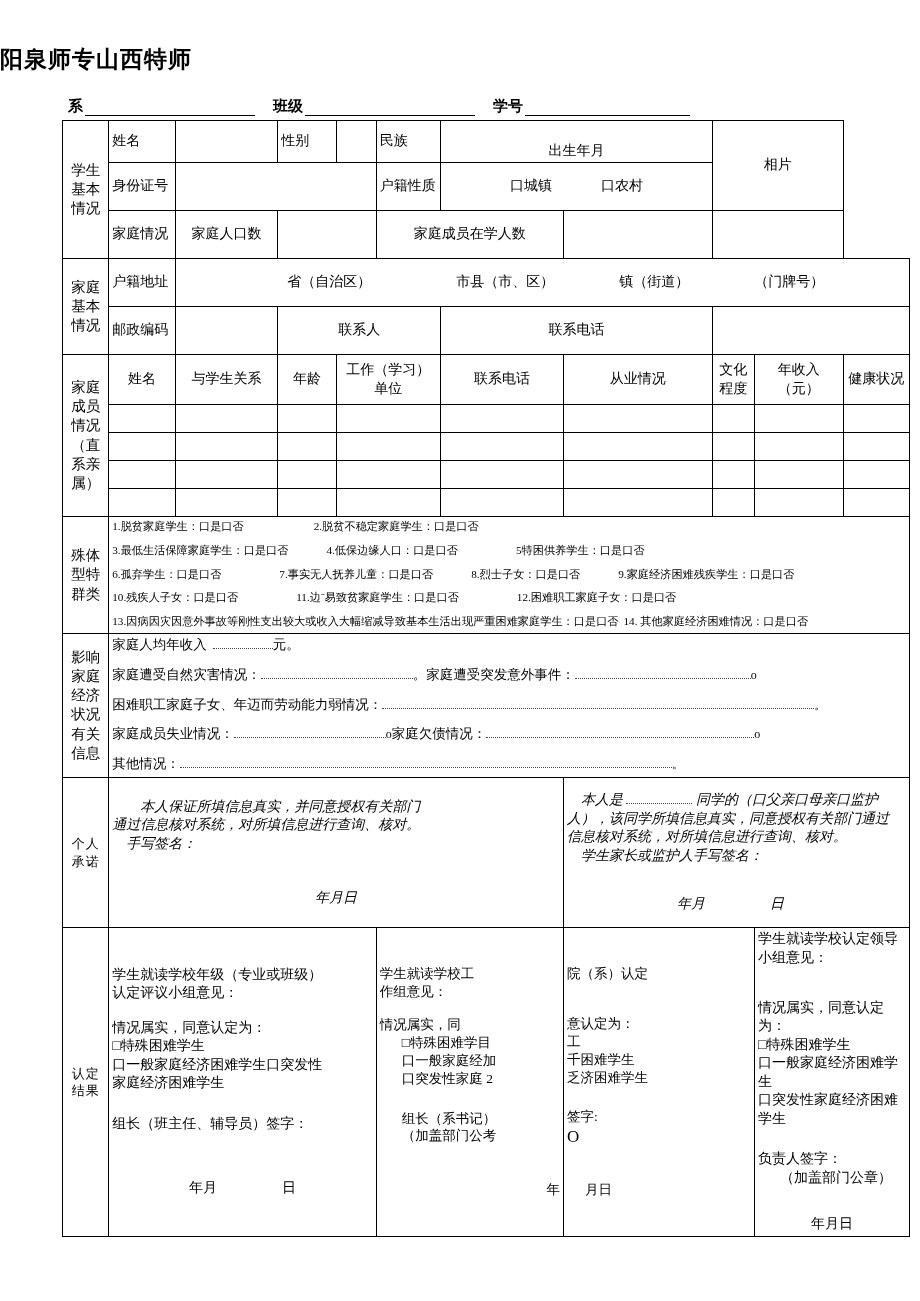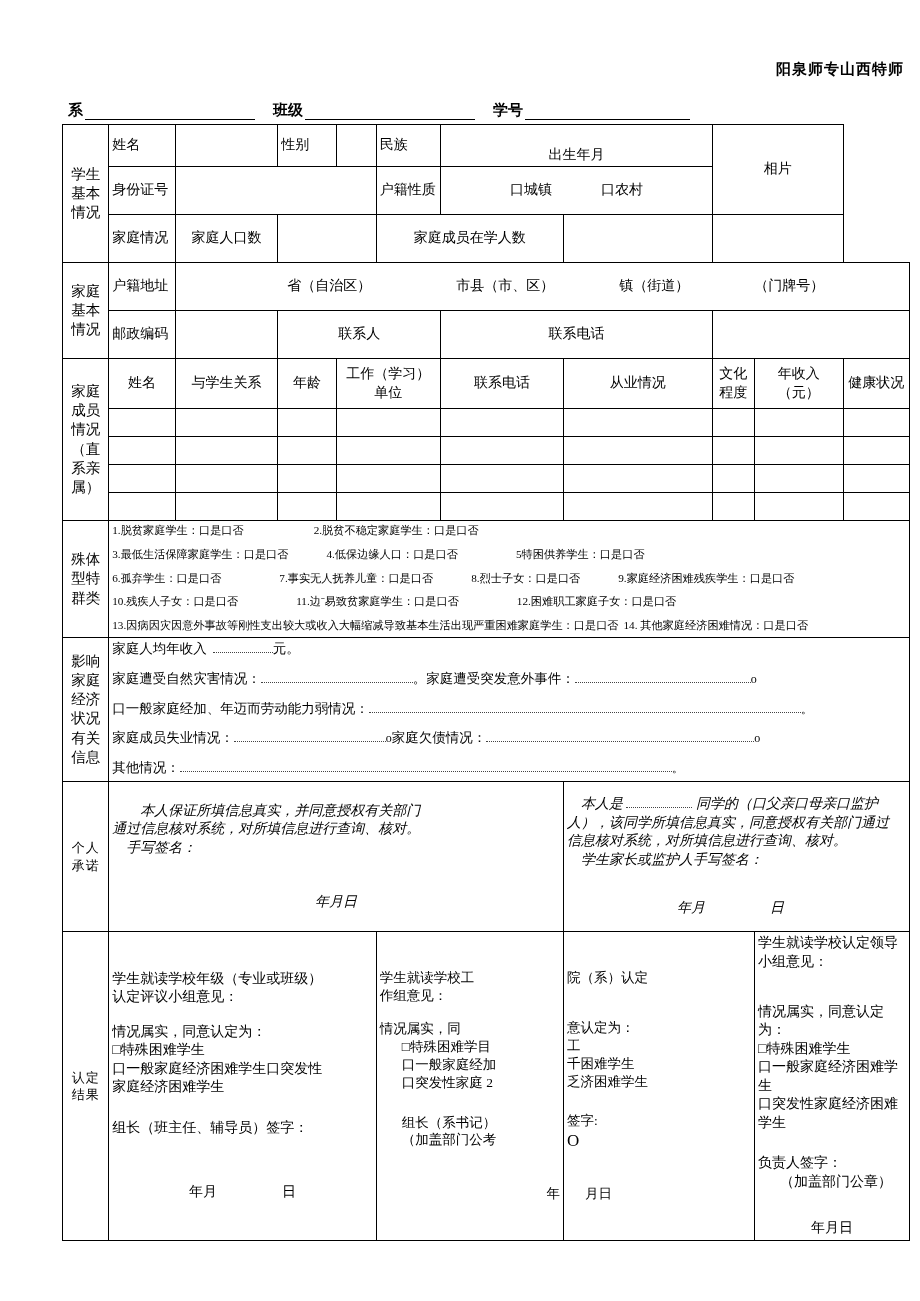--- a/index.html
+++ b/index.html
@@ -11,25 +11,25 @@
     width: 920px; height: 1301px;
     font-family: "Liberation Serif", "DejaVu Serif", serif;
     color: #000000;
     position: relative;
     overflow: hidden;
   }
   .page { position: relative; width: 920px; height: 1301px; padding: 0; }
 
   
   .title-main {
-    text-align: right;
-    font-size: 15px;
+    text-align: left;
+    font-size: 23px;
     font-weight: bold;
     letter-spacing: 1px;
-    margin: 16px;
+    margin: 0;
     padding-top: 44px;
     font-family: "Liberation Sans", "DejaVu Sans", sans-serif;
   }
   .title-sub {
     text-align: center;
     font-size: 22px;
     font-weight: bold;
     letter-spacing: 1px;
     margin: 0;
     padding-top: 24px;
@@ -381,21 +381,21 @@
 
         <div class="info-line">
           <span>家庭遭受自然灾害情况：</span>
           <span class="blank b-150"></span>
           <span>。家庭遭受突发意外事件：</span>
           <span class="blank b-170"></span>
           <span class="tiny-o">o</span>
         </div>
 
         <div class="info-line">
-          <span>口一般家庭经加、年迈而劳动能力弱情况：</span>
+          <span>困难职工家庭子女、年迈而劳动能力弱情况：</span>
           <span class="blank b-430"></span>
           <span class="tiny-o">。</span>
         </div>
 
         <div class="info-line">
           <span>家庭成员失业情况：</span>
           <span class="blank b-150"></span>
           <span class="tiny-o">o</span>
           <span>家庭欠债情况：</span>
           <span class="blank b-265"></span>

